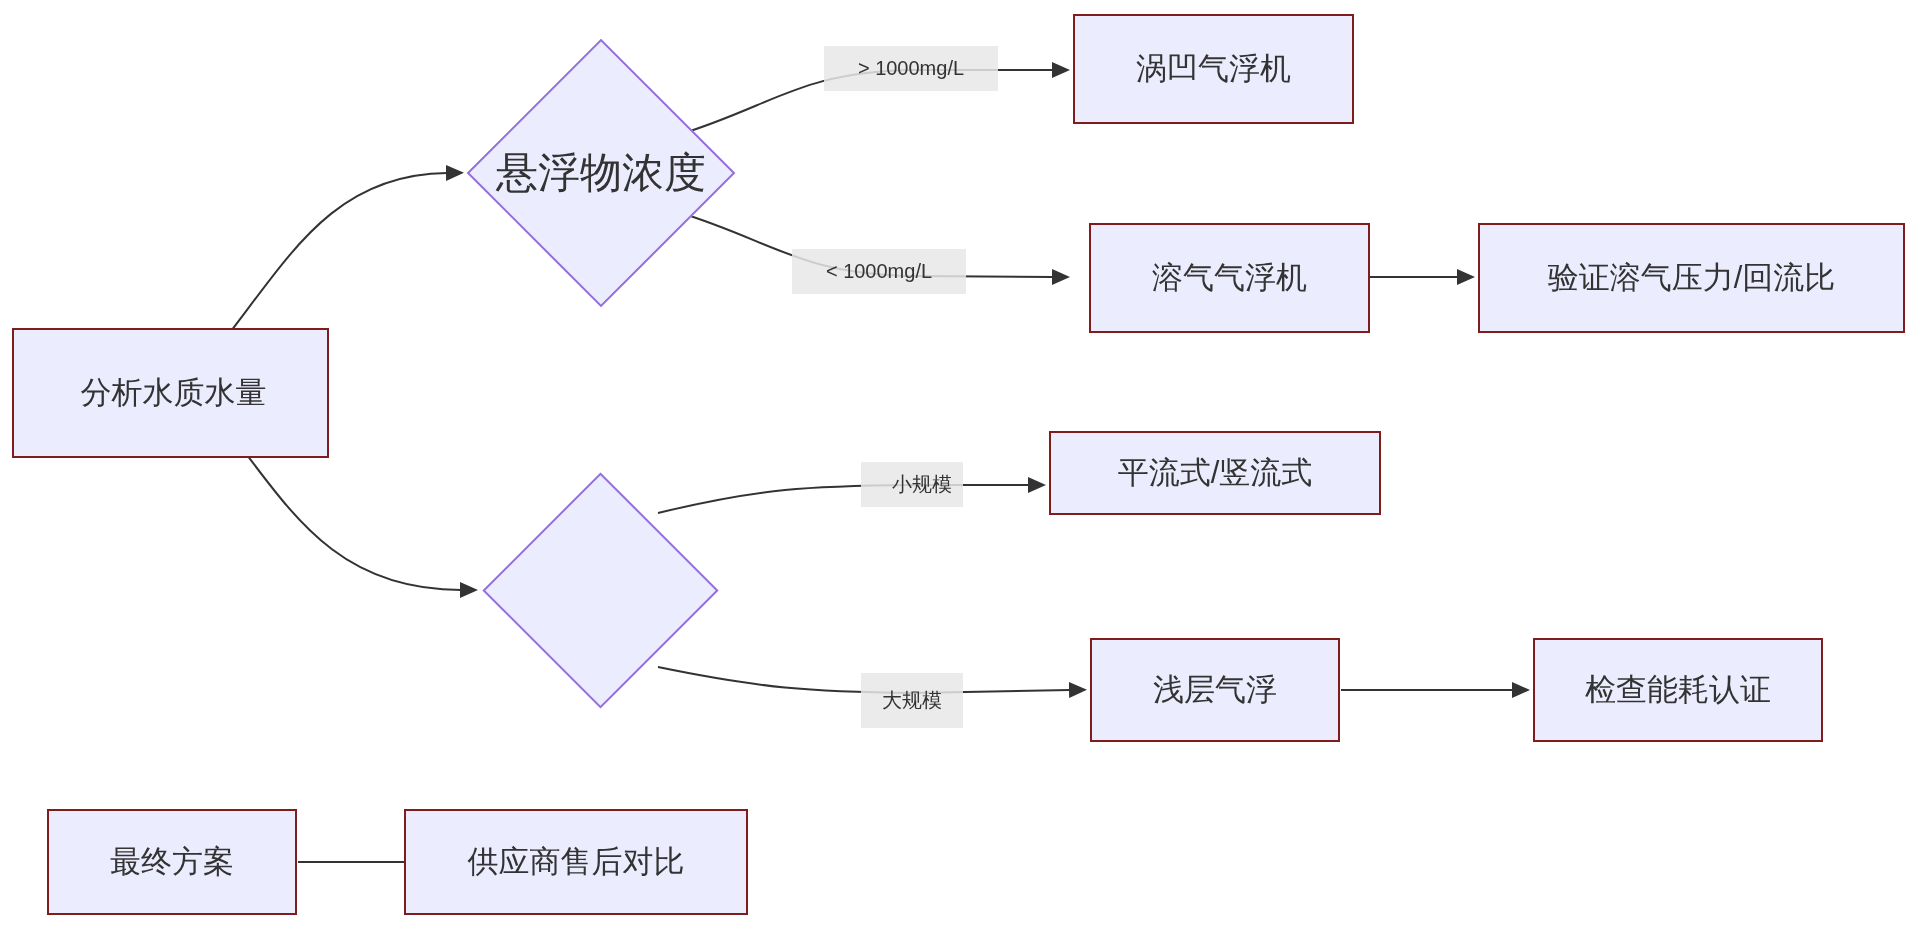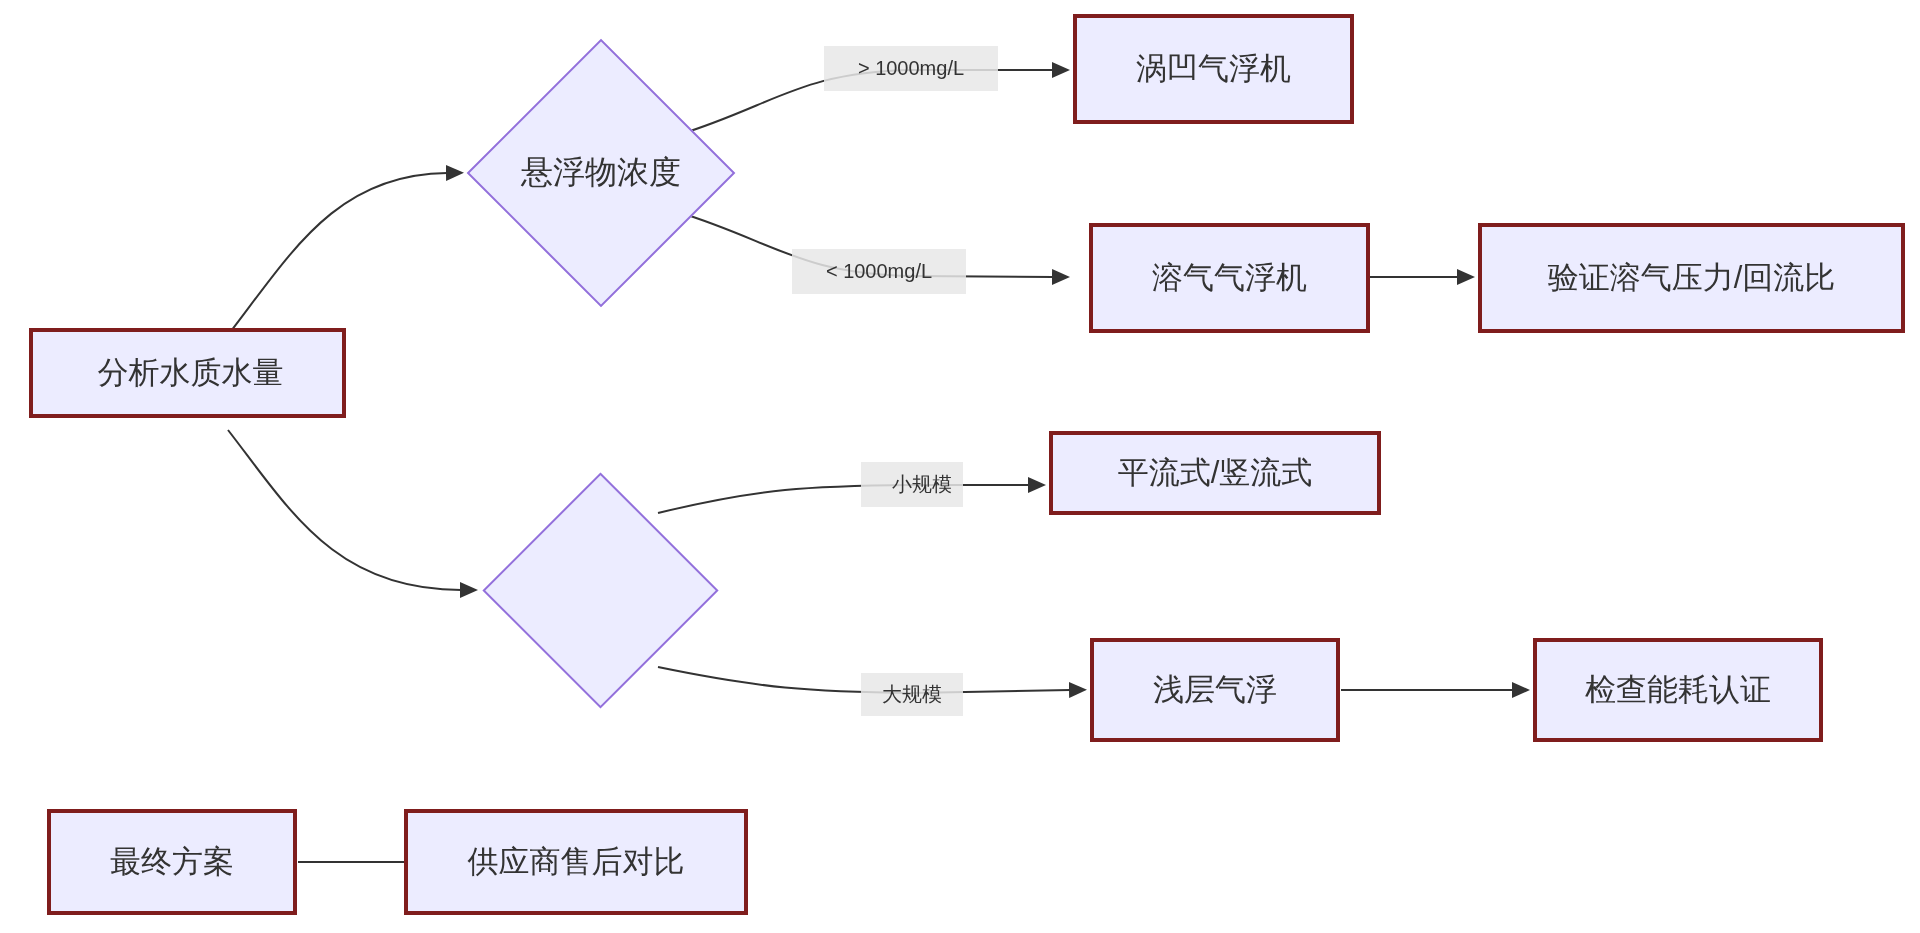--- a/index.html
+++ b/index.html
@@ -23,41 +23,41 @@
   }
   #edges-svg path.edge {
     fill: none;
     stroke: #333333;
     stroke-width: 2px;
   }
   .node {
     position: absolute;
     box-sizing: border-box;
     background: #ECECFF;
-    border: 4px solid #7f1d1d;
+    border: 2px solid #7f1d1d;
     color: #333333;
     font-size: 31px;
     display: flex;
     align-items: center;
     justify-content: center;
     z-index: 3;
     white-space: nowrap;
   }
   .diamond {
     position: absolute;
     box-sizing: border-box;
     background: #ECECFF;
     border: 2px solid #9370DB;
     transform: rotate(45deg);
     z-index: 3;
   }
   .diamond-label {
     position: absolute;
     color: #333333;
-    font-size: 32px;
+    font-size: 42px;
     display: flex;
     align-items: center;
     justify-content: center;
     z-index: 4;
     white-space: nowrap;
   }
   .edge-label {
     position: absolute;
     box-sizing: border-box;
     background: rgba(232, 232, 232, 0.85);
@@ -85,21 +85,21 @@
     <path class="edge" d="M 228 430 C 290 510, 335 590, 461 590" marker-end="url(#arrowhead)"></path>
     <path class="edge" d="M 678 135 C 775 105, 800 72, 912 70 L 1053 70" marker-end="url(#arrowhead)"></path>
     <path class="edge" d="M 678 212 C 775 242, 800 274, 912 276 L 1053 277" marker-end="url(#arrowhead)"></path>
     <path class="edge" d="M 1354 277 L 1458 277" marker-end="url(#arrowhead)"></path>
     <path class="edge" d="M 658 513 C 760 488, 810 486, 912 485 L 1029 485" marker-end="url(#arrowhead)"></path>
     <path class="edge" d="M 658 667 C 760 688, 810 692, 912 693 L 1070 690" marker-end="url(#arrowhead)"></path>
     <path class="edge" d="M 1341 690 L 1513 690" marker-end="url(#arrowhead)"></path>
     <path class="edge" d="M 298 862 L 407 862" marker-end="url(#arrowhead)"></path>
   </svg>
 
-  <div class="node" style="left:29px; top:328px; width:317px; height:90px;padding-left:6px;">分析水质水量</div>
+  <div class="node" style="left:12px; top:328px; width:317px; height:130px;padding-left:6px;">分析水质水量</div>
 
   <div class="node" style="left:1073px; top:14px; width:281px; height:110px;">涡凹气浮机</div>
 
   <div class="node" style="left:1073px; top:223px; width:281px; height:110px;margin-left:16px;">溶气气浮机</div>
 
   <div class="node" style="left:1478px; top:223px; width:427px; height:110px;">验证溶气压力/回流比</div>
 
   <div class="node" style="left:1049px; top:431px; width:332px; height:84px;">平流式/竖流式</div>
 
   <div class="node" style="left:1090px; top:638px; width:250px; height:104px;">浅层气浮</div>
@@ -114,15 +114,15 @@
   <div class="diamond-label" style="left:451px; top:153px; width:300px; height:40px;">悬浮物浓度</div>
 
   <div class="diamond" style="left:517px; top:507px; width:167px; height:167px;"></div>
 
   <div class="edge-label" style="left:824px; top:46px; width:174px; height:45px;">&gt; 1000mg/L</div>
 
   <div class="edge-label" style="left:792px; top:249px; width:174px; height:45px;">&lt; 1000mg/L</div>
 
   <div class="edge-label" style="left:861px; top:462px; width:102px; height:45px;padding-left:20px;">小规模</div>
 
-  <div class="edge-label" style="left:861px; top:673px; width:102px; height:43px;">大规模</div>
+  <div class="edge-label" style="left:861px; top:673px; width:102px; height:55px;">大规模</div>
 
 </div>
 
 </body></html>

